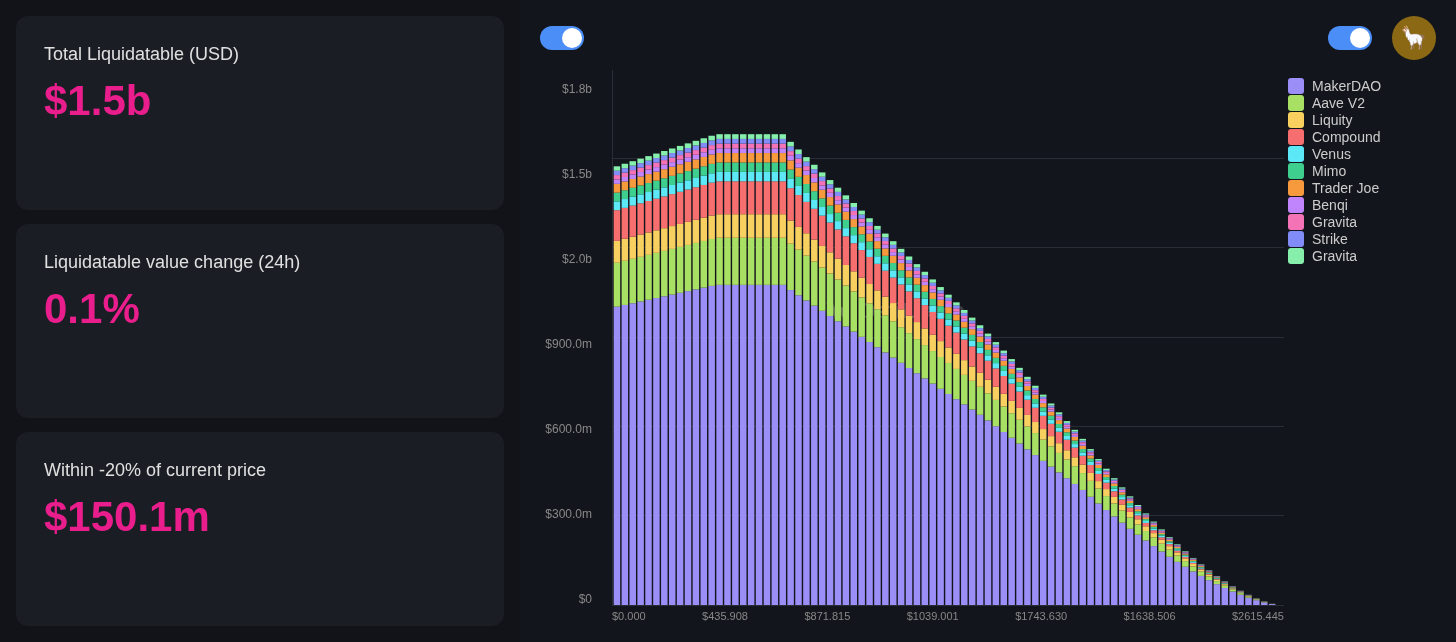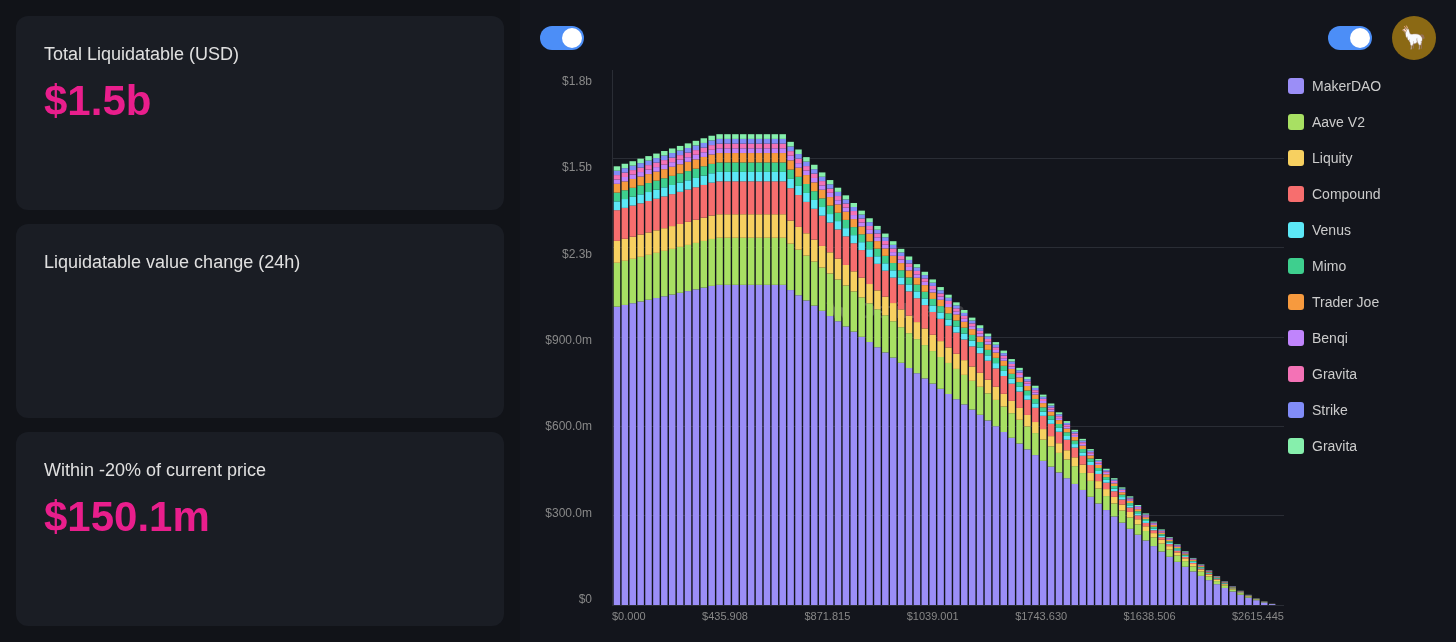--- a/index.html
+++ b/index.html
@@ -133,20 +133,21 @@
       display: flex;
     }
 
     .y-axis {
       width: 68px;
       display: flex;
       flex-direction: column;
       justify-content: space-between;
       padding-bottom: 24px;
       padding-top: 4px;
+      margin-top: 8px;
     }
 
     .y-label {
       font-size: 12px;
       color: #888;
       text-align: right;
       padding-right: 8px;
     }
 
     .chart-container {
@@ -185,21 +186,21 @@
       color: #888;
       text-align: center;
     }
 
     
     .legend {
       width: 160px;
       display: flex;
       flex-direction: column;
       justify-content: flex-start;
-      gap: 20px;
+      gap: 1px;
       padding: 8px 4px;
     }
 
     .legend-item {
       display: flex;
       align-items: center;
       gap: 8px;
     }
 
     .legend-dot {
@@ -240,20 +241,21 @@
 </head>
 <body>
 
 <div class="left-panel">
 <div class="stat-card">
       <div class="stat-label">Total Liquidatable (USD)</div>
       <div class="stat-value">$1.5b</div>
     </div>
     <div class="stat-card">
       <div class="stat-label">Liquidatable value change (24h)</div>
+      <div class="stat-value">0.1%</div>
     </div>
     <div class="stat-card">
       <div class="stat-label">Within -20% of current price</div>
       <div class="stat-value">$150.1m</div>
     </div>
   </div>
 
 <div class="right-panel">
 
   <div class="chart-controls">
@@ -274,21 +276,21 @@
   </div>
 
   <div class="chart-area">
 
     <div class="chart-with-yaxis">
       <div class="chart-row">
 
         <div class="y-axis">
           <span class="y-label">$1.8b</span>
           <span class="y-label">$1.5b</span>
-          <span class="y-label">$2.3b</span>
+          <span class="y-label">$2.0b</span>
           <span class="y-label">$900.0m</span>
           <span class="y-label">$600.0m</span>
           <span class="y-label">$300.0m</span>
           <span class="y-label">$0</span>
         </div>
 
         <div class="chart-container">
           <div class="bars-area">
 
             <div class="gridline" style="bottom: 83.3%;"></div>

